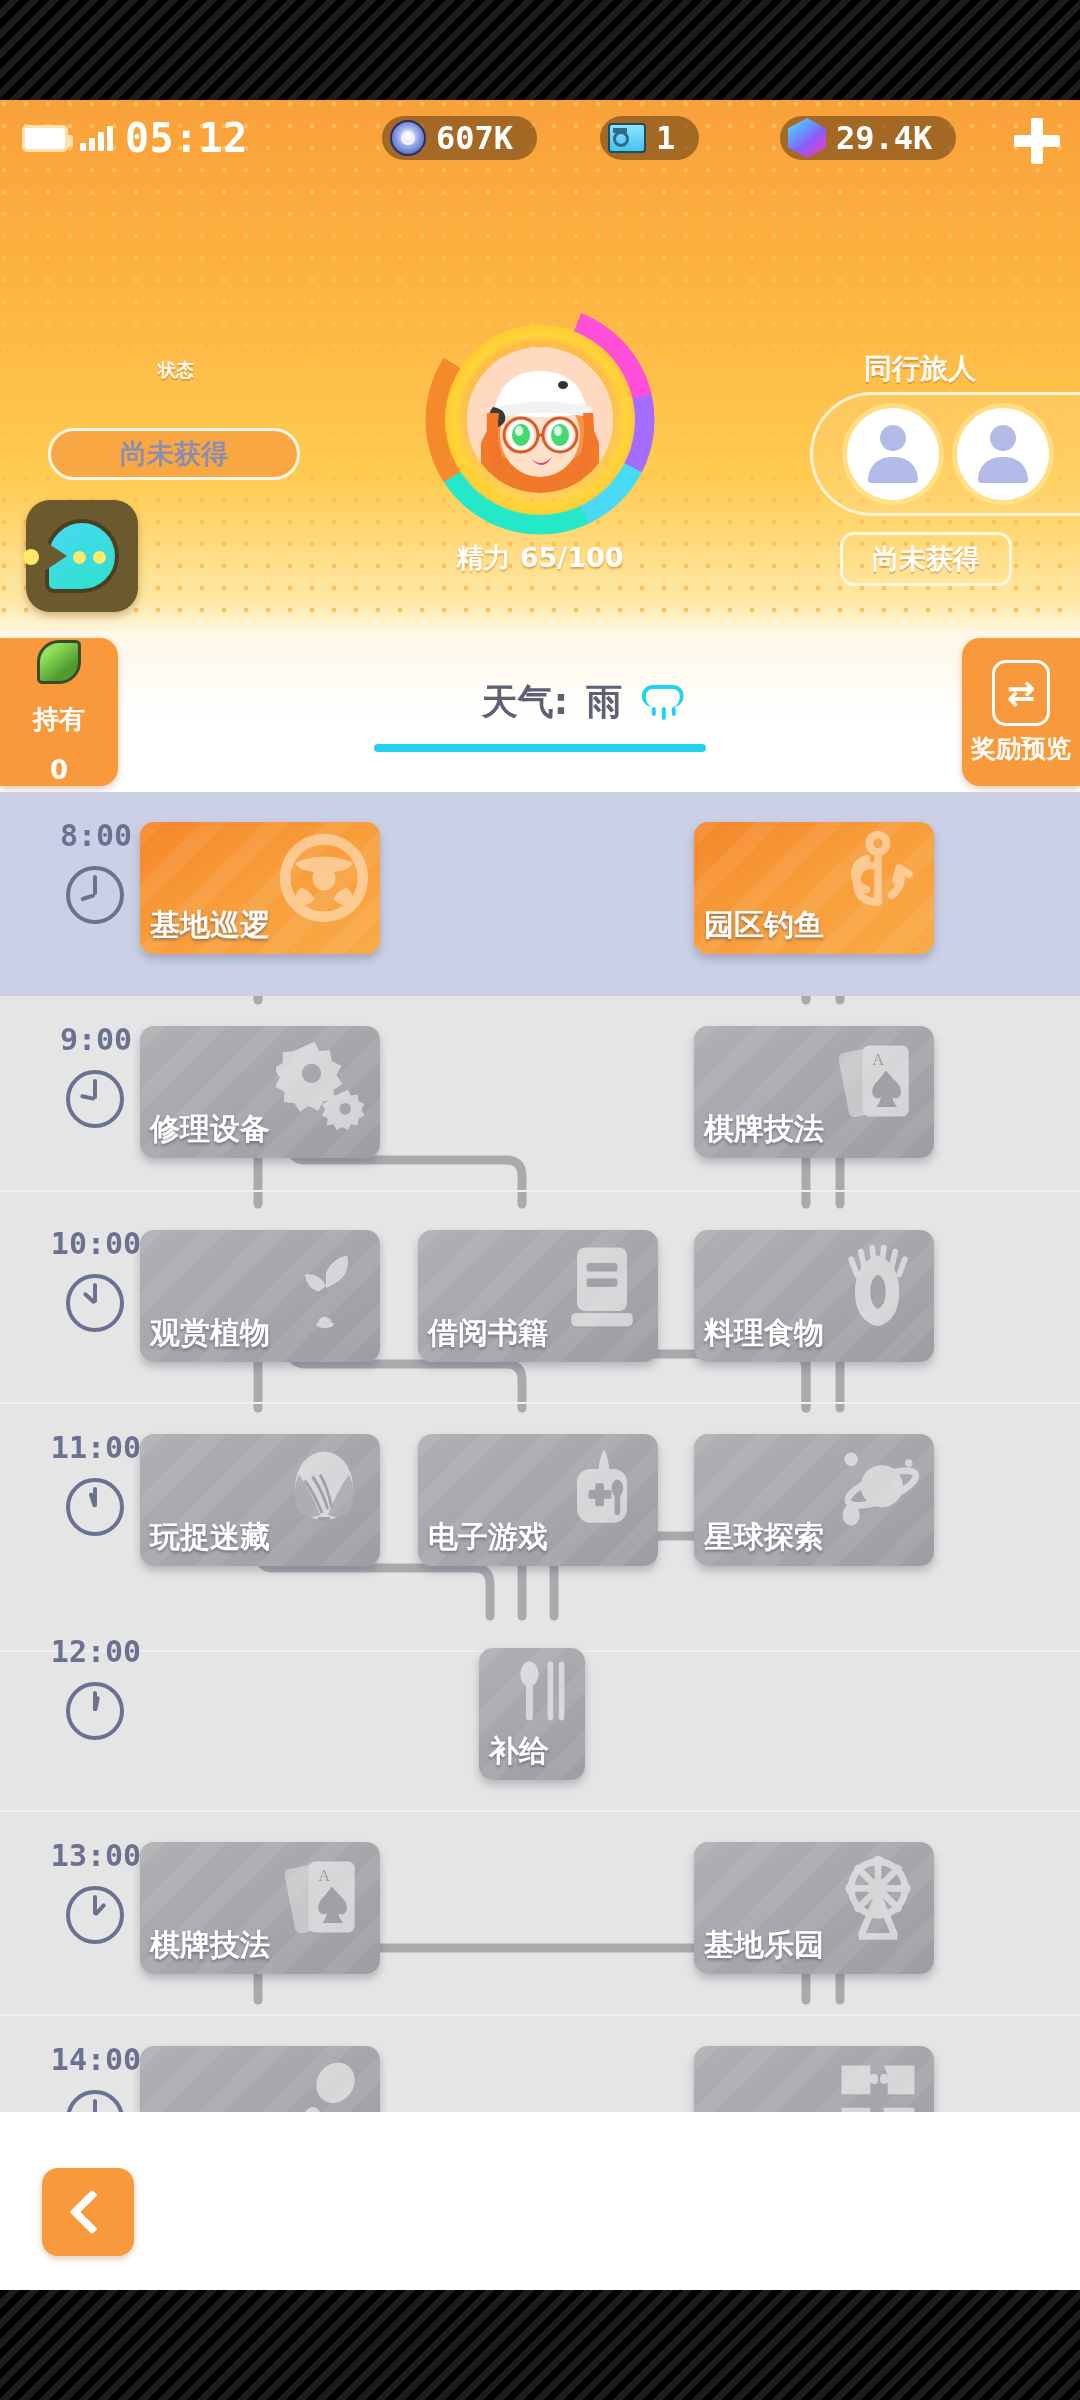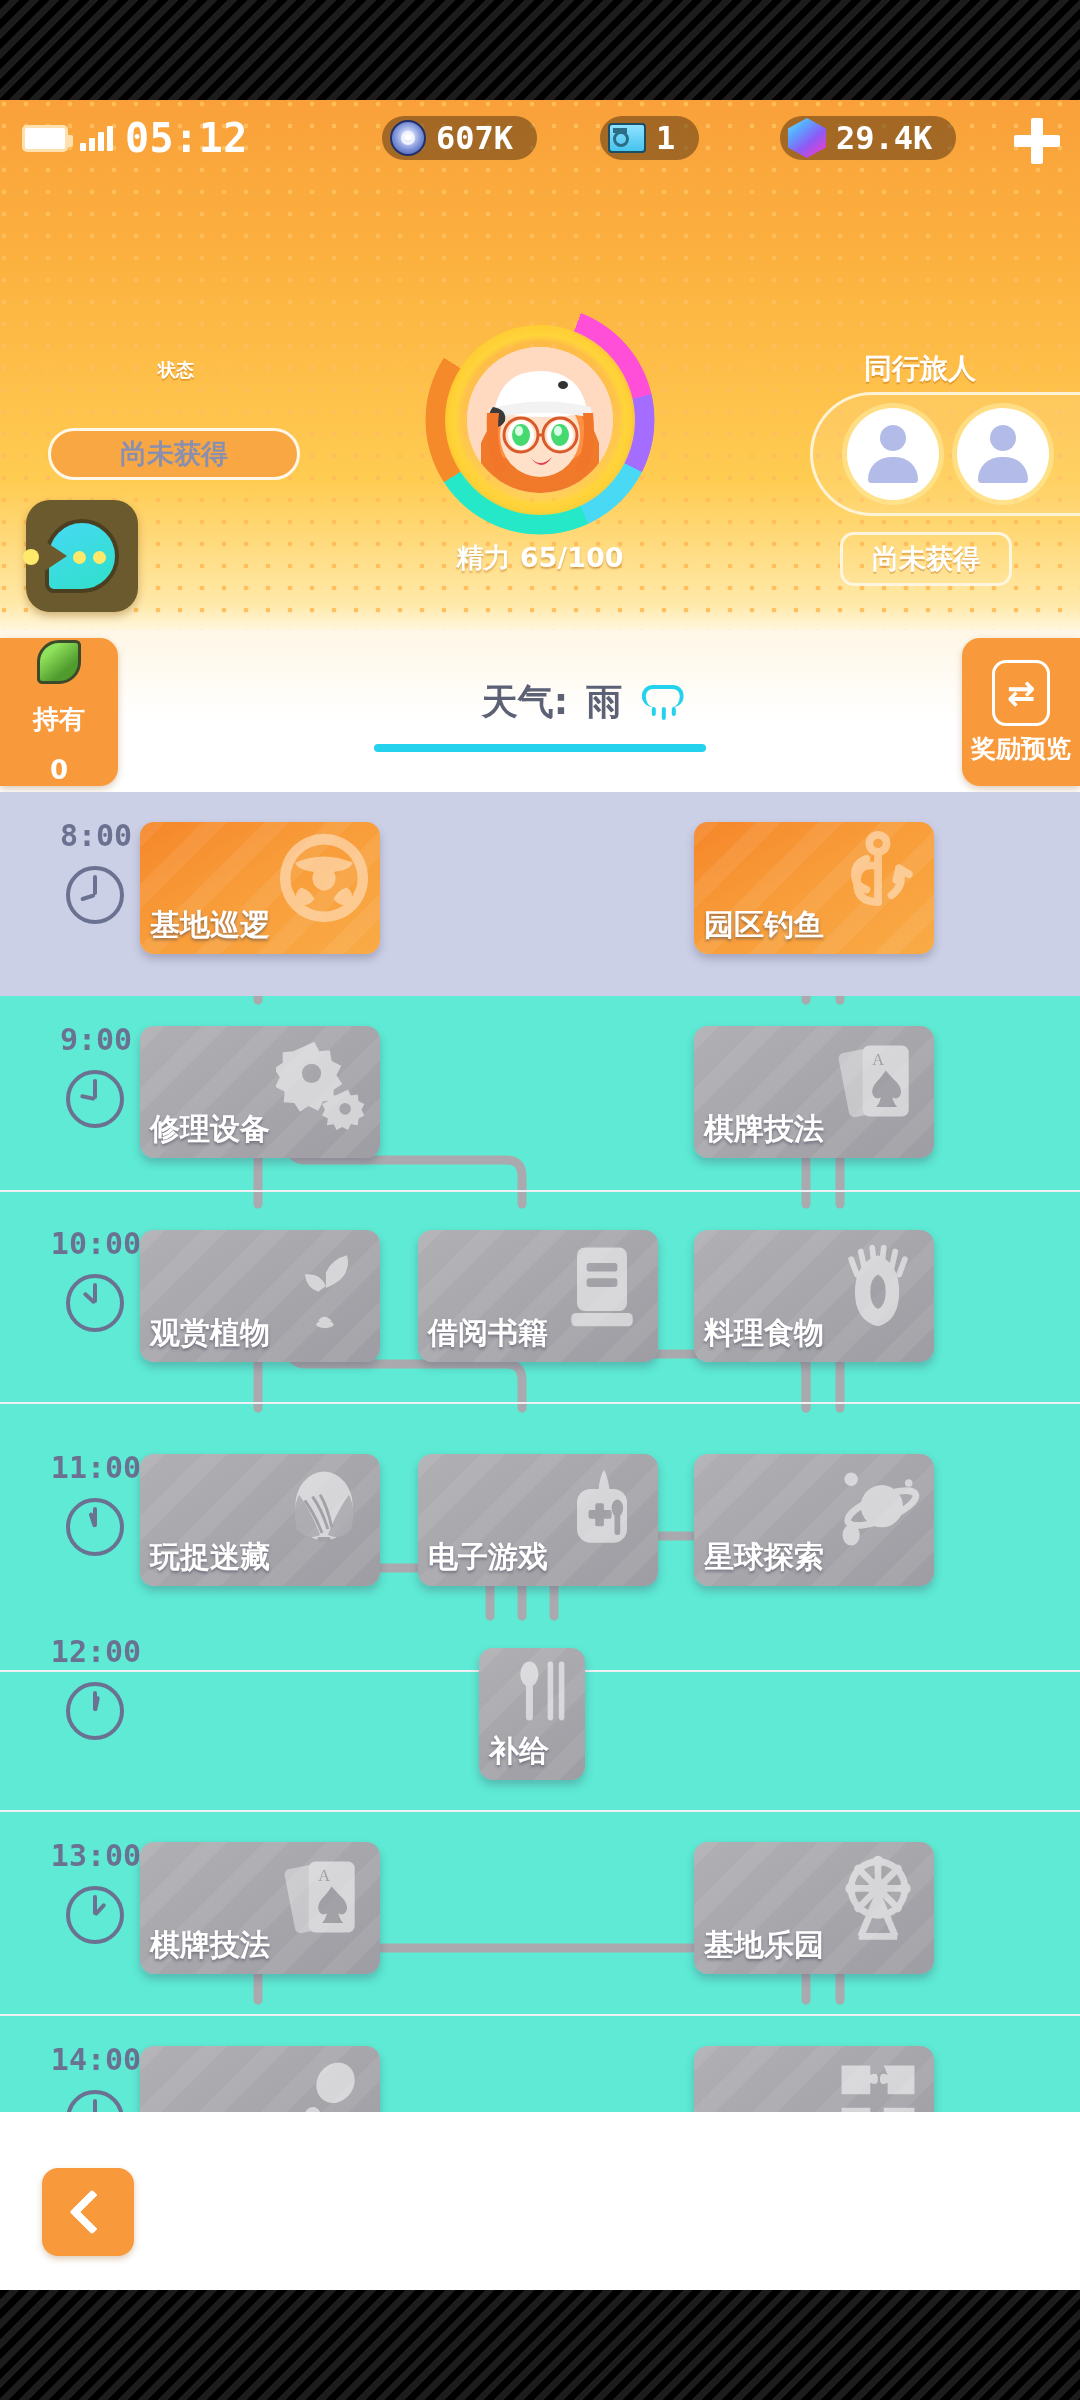--- a/index.html
+++ b/index.html
@@ -221,21 +221,21 @@
     box-shadow:0 3px 7px rgba(150,90,20,.3);
     display:flex;flex-direction:column;align-items:center;justify-content:center;gap:6px;
     color:#fff;font-size:25px;font-weight:700;
   }
   .swap-icon{width:58px;height:66px;border:3px solid #fff;border-radius:14px;
     display:flex;align-items:center;justify-content:center;font-size:34px;color:#fff;line-height:1;}
 
   
   #timeline {
     position:absolute; left:0; top:792px; width:1080px; height:1320px;
-    background:#5eead4; overflow:hidden;
+    background:#e5e5e5; overflow:hidden;
   }
   .row {
     position:absolute; left:0; width:1080px;
     border-bottom:2px solid #f0f0f4;
   }
   .row.active { background:#ccd0e6; border-bottom:none; }
   .row-time {
     position:absolute; left:36px; top:26px; width:120px; text-align:center;
     color:#6b7190; font-size:30px; font-weight:700;
     font-family:"DejaVu Sans Mono","Liberation Mono",monospace;
@@ -546,21 +546,21 @@
               <g fill="currentColor">
                 <path d="M26 56q0-30 24-38 22 8 22 38t-22 36Q26 86 26 56z"></path>
                 <path d="M42 56q0-14 8-18 8 4 8 18t-8 18q-8-4-8-18z" fill="#a0a0a6"></path>
                 <path d="M22 22l6 16M32 14l4 18M44 10l2 18M56 10l-2 18M68 14l-4 18M78 22l-6 16" stroke="currentColor" stroke-width="6" stroke-linecap="round" fill="none"></path>
               </g>
             </svg>
           </div>
           <div class="card-label">料理食物</div>
         </div>
       </div>
-      <div class="row" style="top: 632px; height: 248px;">
+      <div class="row" style="top: 612px; height: 248px;">
         <div class="row-time">11:00</div>
         <div class="clock">
           <span class="hand hh" style="transform:rotate(342deg)"></span>
           <span class="hand mh" style="transform:rotate(0deg)"></span>
         </div>
         <div class="card" style="left: 140px; top: 30px; width: 240px; height: 132px; z-index: 2;">
           <div class="card-ico">
             <svg class="gi" viewBox="0 0 100 100" width="96" height="96">
               <g fill="currentColor">
                 <ellipse cx="50" cy="46" rx="30" ry="36"></ellipse>

